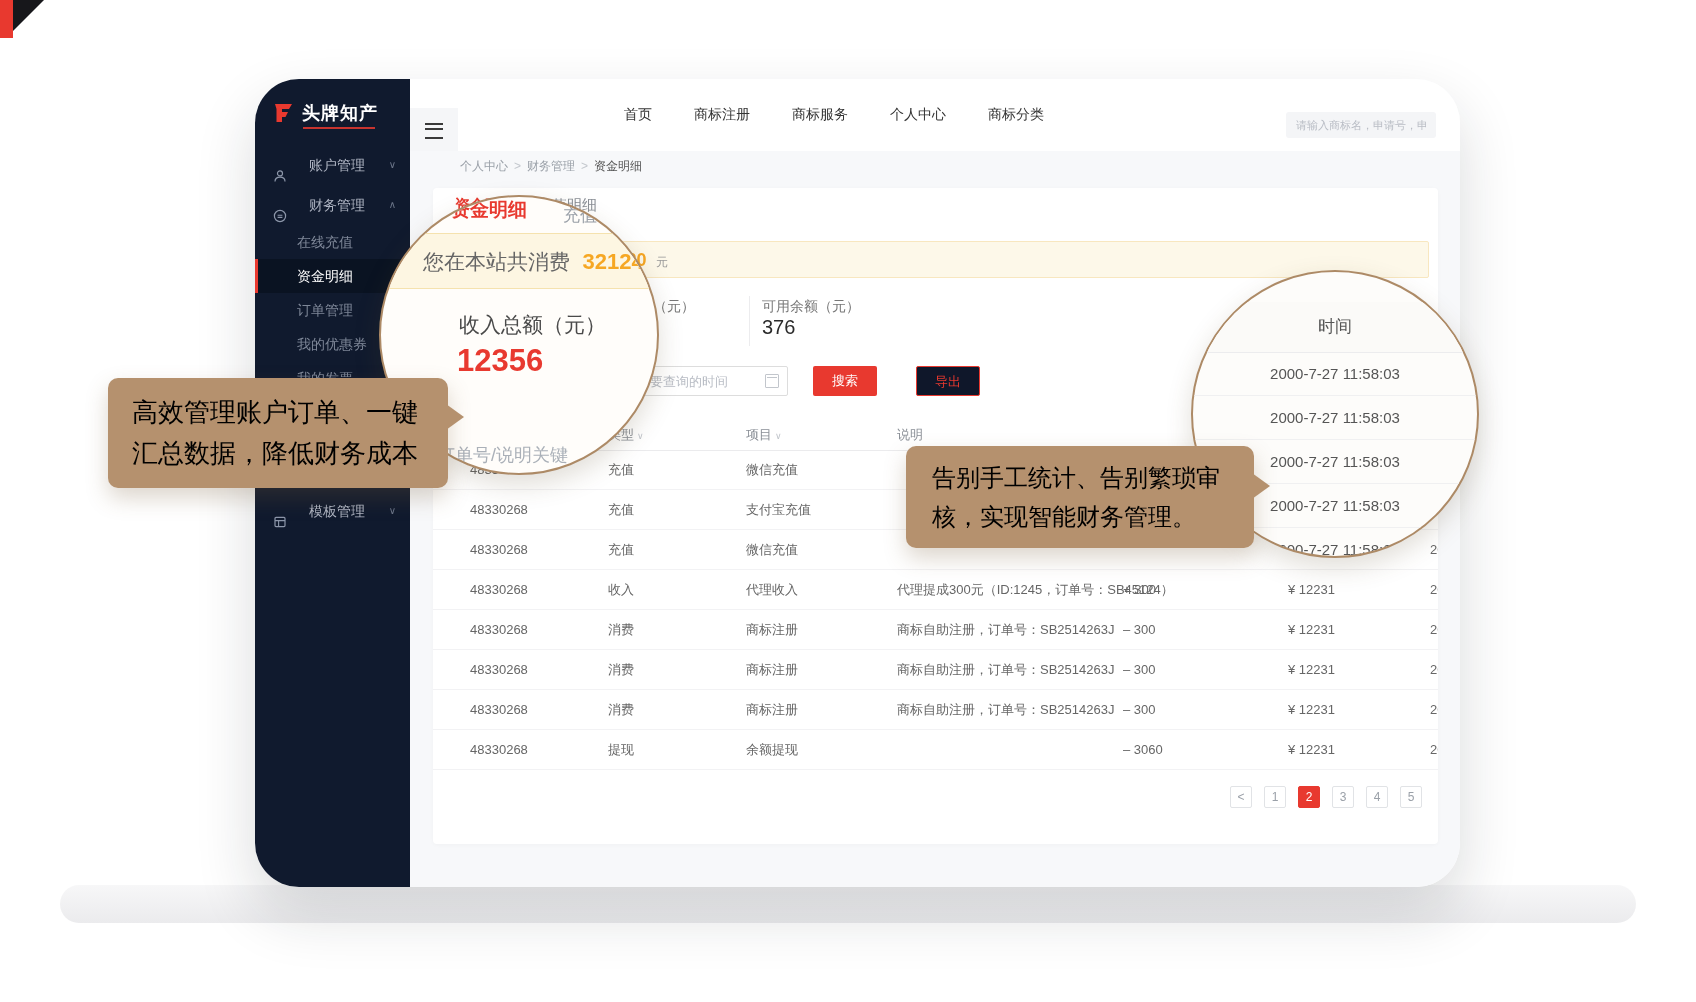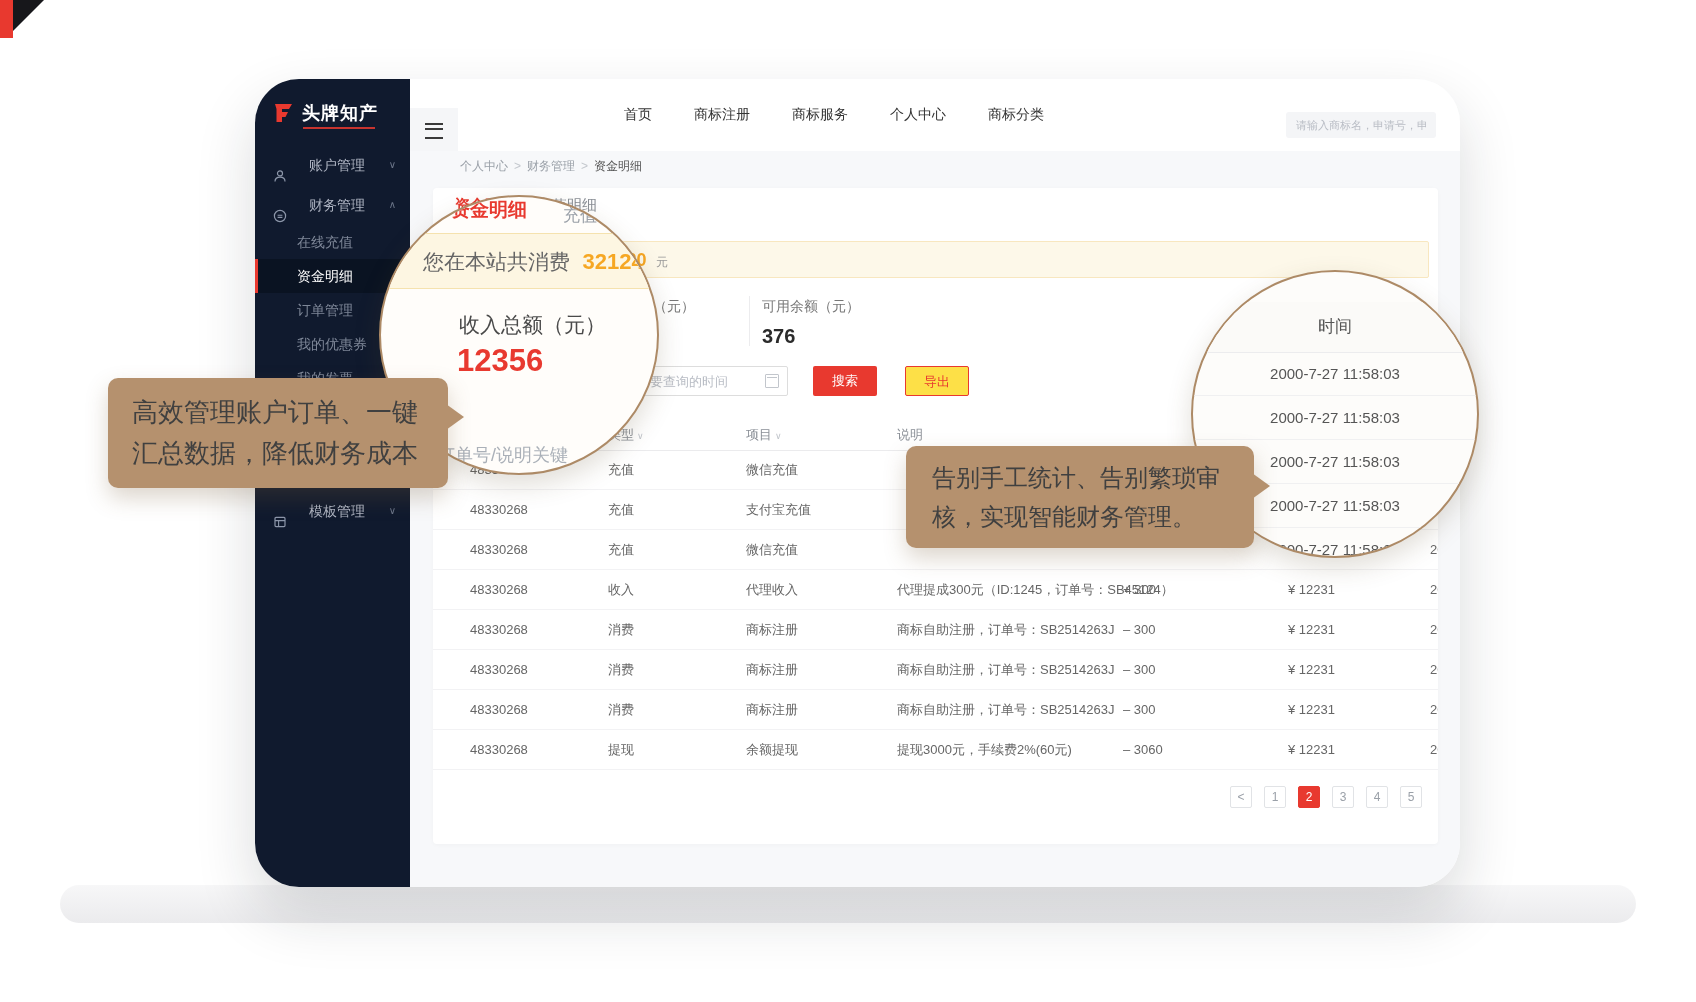--- a/index.html
+++ b/index.html
@@ -52,37 +52,37 @@
   .tab.t0{left:22px;color:#e8392f;font-weight:bold;}
   .tab.t0::after{content:"";position:absolute;left:2px;top:24px;width:56px;height:2px;background:#e8392f;}
   .tab.t1{left:104px;color:#8a8f96;}
   .banner{position:absolute;left:8px;top:53px;width:988px;height:37px;line-height:37px;
     background:#fdf8e9;border:1px solid #f8e7c0;border-radius:2px;box-sizing:border-box;padding-left:40px;}
   .banner .pfx{font-size:15px;color:#666;}
   .banner .amt{font-size:18px;font-weight:bold;color:#f6a623;margin:0 5px;}
   .banner .sfx{font-size:12px;color:#999;}
   .stats{position:absolute;left:0;top:100px;width:100%;height:70px;}
   .stat-label{font-size:14px;color:#777;}
-  .stat-value{margin-top:9px;font-size:20px;font-weight:bold;color:#2b2b2b;}
+  .stat-value{font-size:20px;font-weight:normal;color:#2b2b2b;}
   .stat.s0{position:absolute;left:22px;top:10px;}
   .stat.s0 .stat-value{color:#e8392f;font-size:24px;}
   .stat.s1{position:absolute;left:164px;top:10px;}
   .stat.s2{position:absolute;left:329px;top:10px;}
   .vdiv{position:absolute;top:8px;width:1px;height:50px;background:#ececee;}
   .vdiv.d0{left:140px;} .vdiv.d1{left:316px;}
   .filter{position:absolute;left:0;top:178px;width:100%;height:32px;}
   .date-input{position:absolute;left:167px;top:0;width:188px;height:30px;border:1px solid #ddd;border-radius:2px;
     box-sizing:border-box;font-size:13px;color:#555;padding:0 28px 0 10px;outline:none;background:#fff;}
   .date-input::placeholder{color:#b9bdc5;}
   .cal-icon{position:absolute;left:332px;top:8px;width:12px;height:12px;border:1px solid #c2c6cc;border-radius:1px;}
   .cal-icon::before{content:"";position:absolute;left:1px;top:2px;width:10px;height:1px;background:#c2c6cc;}
   .btn{position:absolute;top:0;width:64px;height:30px;line-height:30px;text-align:center;font-size:13px;
     border-radius:2px;cursor:pointer;box-sizing:border-box;}
   .btn.search{left:380px;background:#e8392f;color:#fff;}
-  .btn.export{left:472px;background:#fde047;color:#e8392f;border:1px solid #e8392f;}
+  .btn.export{left:483px;background:#0f172a;color:#e8392f;border:1px solid #e8392f;}
   
   .thead{position:absolute;left:0;top:232px;width:100%;height:30px;border-bottom:1px solid #ebebed;}
   .hcell{position:absolute;top:0;line-height:30px;font-size:13px;color:#8a8f96;white-space:nowrap;}
   .hcell .sort{font-size:9px;color:#c0c4ca;margin-left:3px;}
   .tbody{position:absolute;left:0;top:262px;width:100%;}
   .trow{position:relative;height:39px;border-bottom:1px solid #f2f2f4;}
   .cell{position:absolute;top:0;line-height:39px;font-size:13px;color:#666;white-space:nowrap;}
   .c0{left:37px;width:120px;} .c1{left:175px;width:100px;} .c2{left:313px;width:130px;}
   .c3{left:464px;width:310px;}
   .c4{left:690px;width:80px;}
@@ -106,21 +106,21 @@
   .ml-label{position:absolute;left:78px;top:114px;font-size:21px;color:#4a4a4a;}
   .ml-value{position:absolute;left:76px;top:146px;font-size:31px;font-weight:bold;color:#e8392f;}
   .ml-snippet{position:absolute;left:56px;top:246px;font-size:18px;color:#aab0b8;}
   .mag-right{left:1191px;top:270px;width:284px;height:284px;background:#fdfcfa;}
   .mr-head{position:absolute;left:0;top:30px;width:100%;height:50px;line-height:50px;text-align:center;
     font-size:17px;color:#555;border-bottom:1px solid #ececee;background:#fbfaf8;}
   .mr-rows{position:absolute;left:0;top:80px;width:100%;}
   .mag-time-row{height:43px;line-height:43px;text-align:center;font-size:15px;color:#555;
     border-bottom:1px solid #f0f0f1;}
   
-  .callout{position:absolute;background:#b5916e;border-radius:10px;color:#404040;z-index:20;
+  .callout{position:absolute;background:#b5916e;border-radius:10px;color:#000000;z-index:20;
     box-shadow:0 10px 22px rgba(120,90,55,.25);}
   .callout .arrow{position:absolute;right:-16px;width:0;height:0;
     border-left:18px solid #b5916e;border-top:13px solid transparent;border-bottom:13px solid transparent;}
   .co-left{left:108px;top:378px;width:340px;padding:14px 24px;font-size:26px;line-height:41px;box-sizing:border-box;}
   .co-left .arrow{top:26px;}
   .co-right{left:906px;top:446px;width:348px;padding:12px 26px;font-size:24px;line-height:39px;box-sizing:border-box;}
   .co-right .arrow{top:27px;}
 </style>
 </head>
 <body>
@@ -284,21 +284,20 @@
         <span class="cell c2">商标注册</span>
         <span class="cell c3">商标自助注册，订单号：SB2514263J</span>
         <span class="cell c4">– 300</span>
         <span class="cell c5">¥ 12231</span>
         <span class="cell c6">2000-7-27 11:58:03</span>
       </div>
       <div class="trow">
         <span class="cell c0">48330268</span>
         <span class="cell c1">提现</span>
         <span class="cell c2">余额提现</span>
-        <span class="cell c3">提现3000元，手续费2%(60元)</span>
         <span class="cell c4">– 3060</span>
         <span class="cell c5">¥ 12231</span>
         <span class="cell c6">2000-7-27 11:58:03</span>
       </div>
     </div>
 
   <div class="pager" id="pager">
       <span class="pbox">&lt;</span>
       <span class="pbox">1</span>
       <span class="pbox active">2</span>

